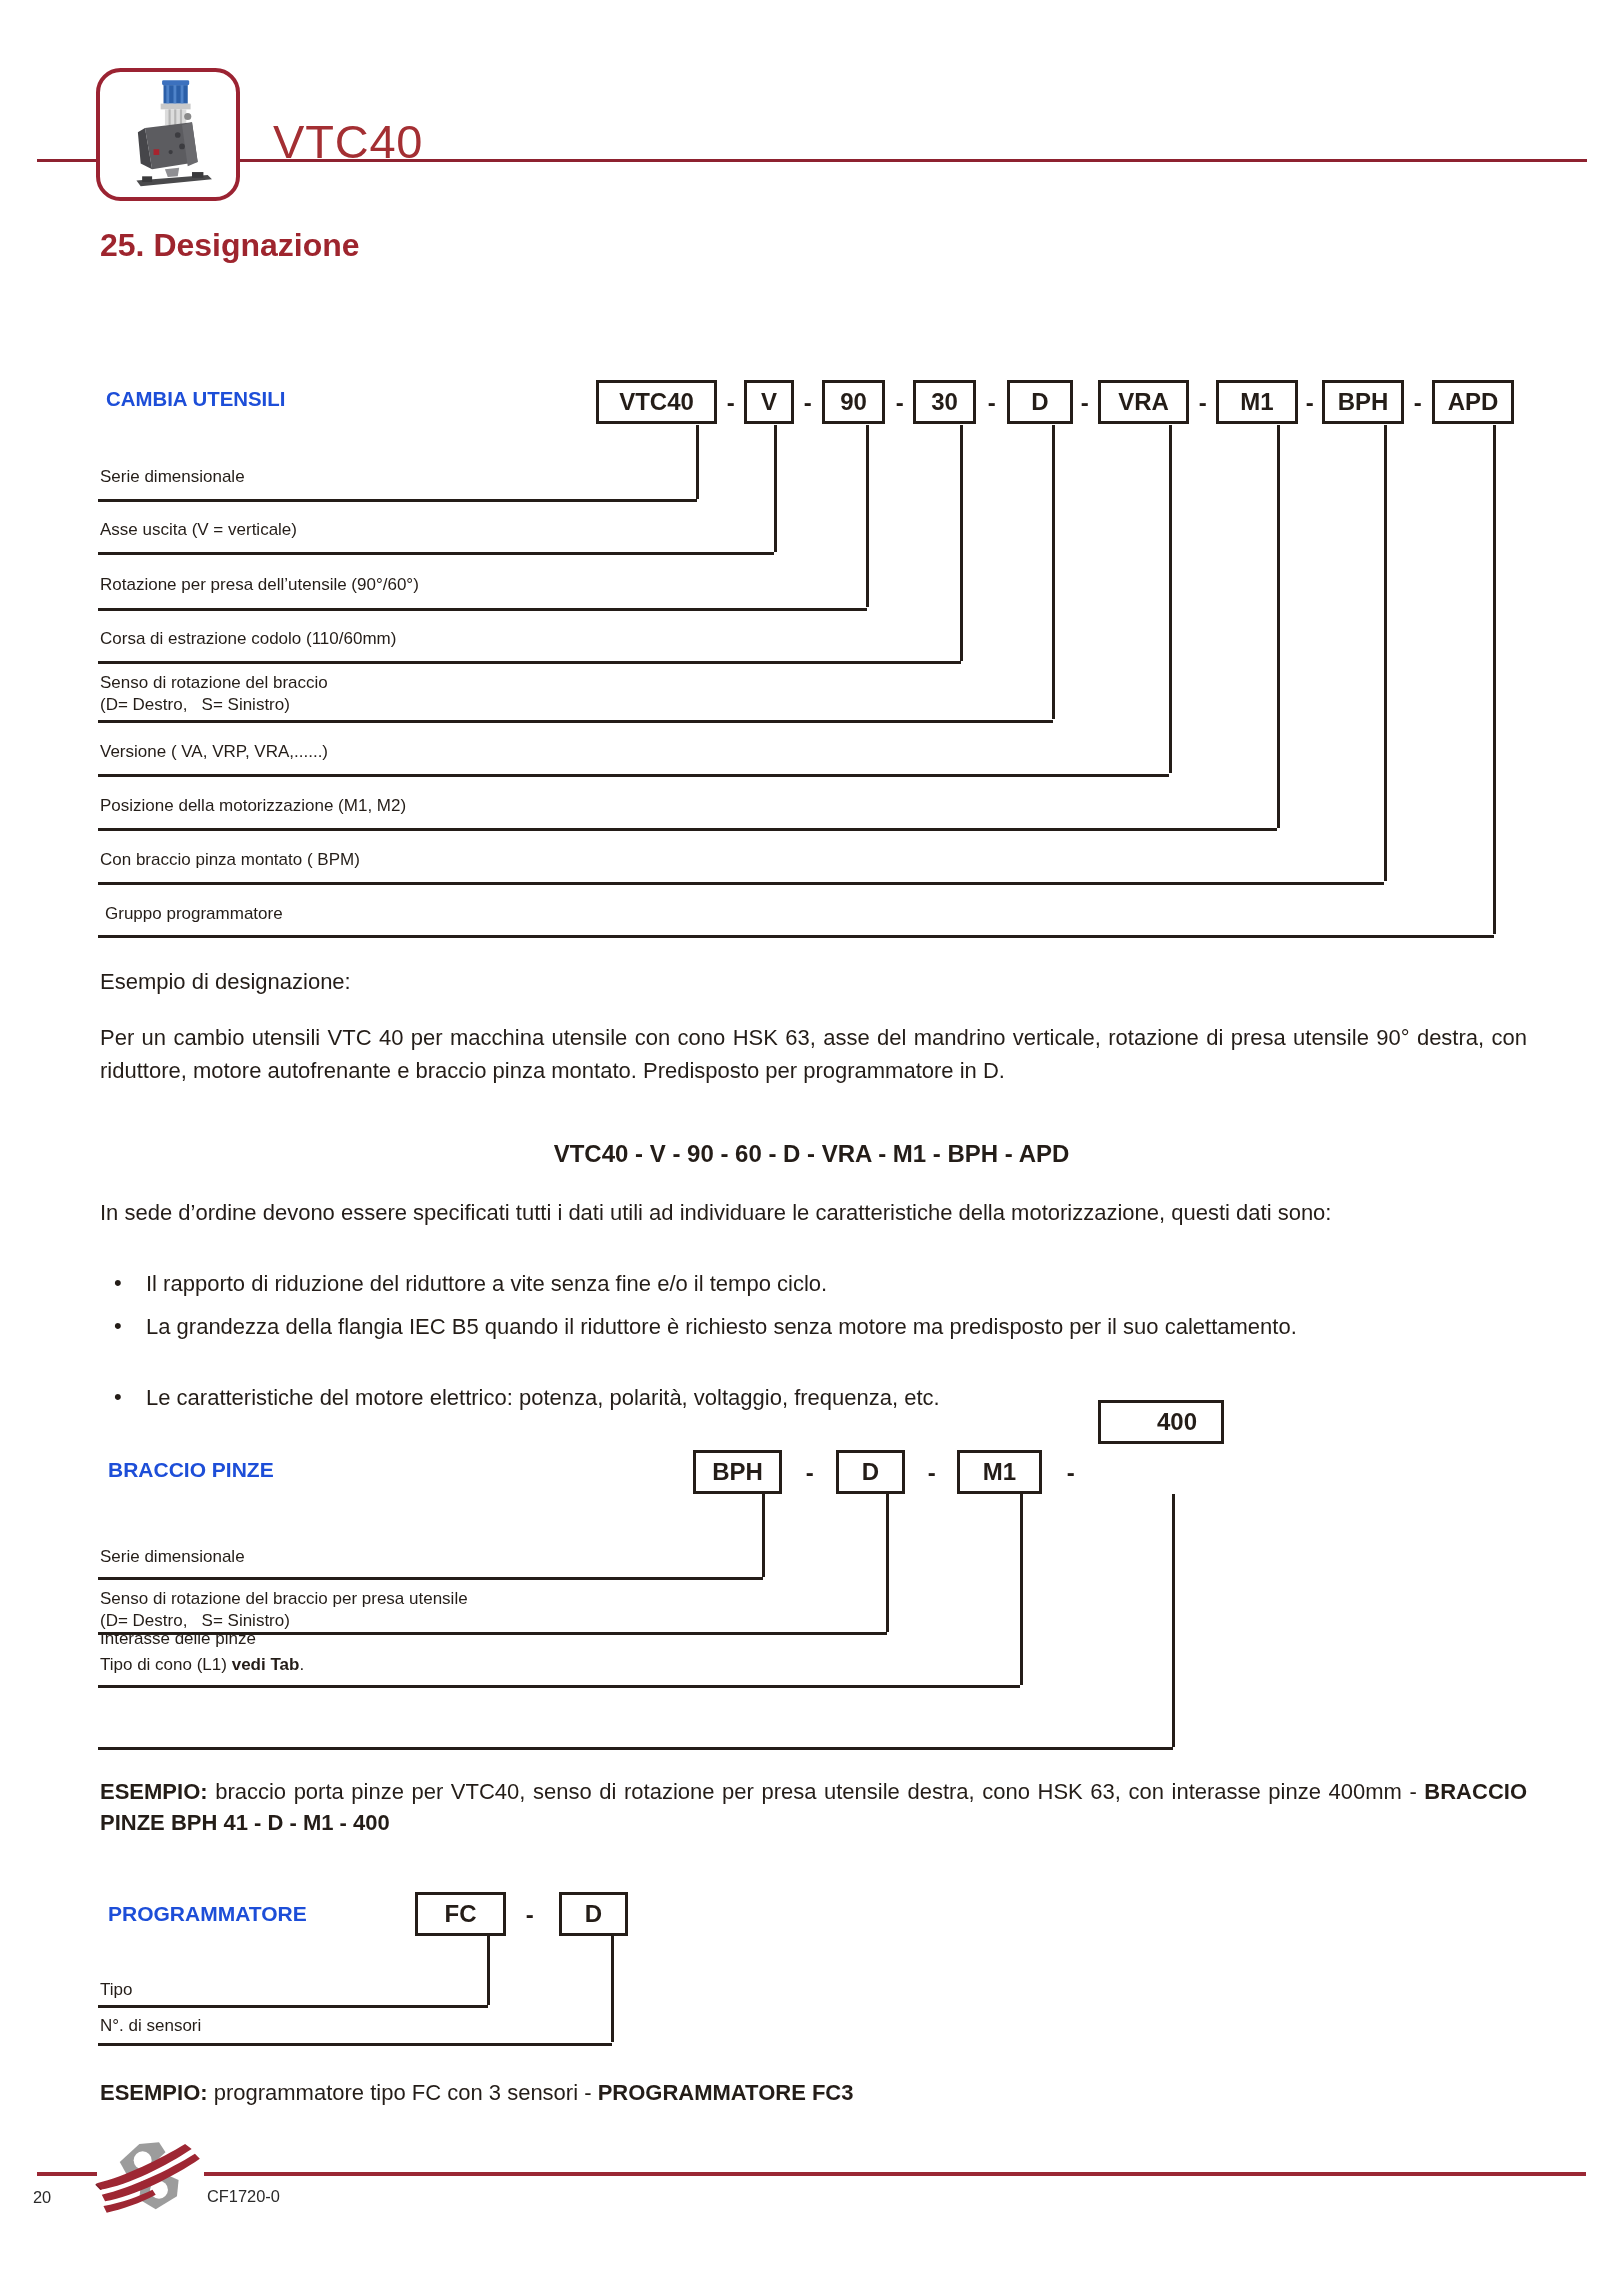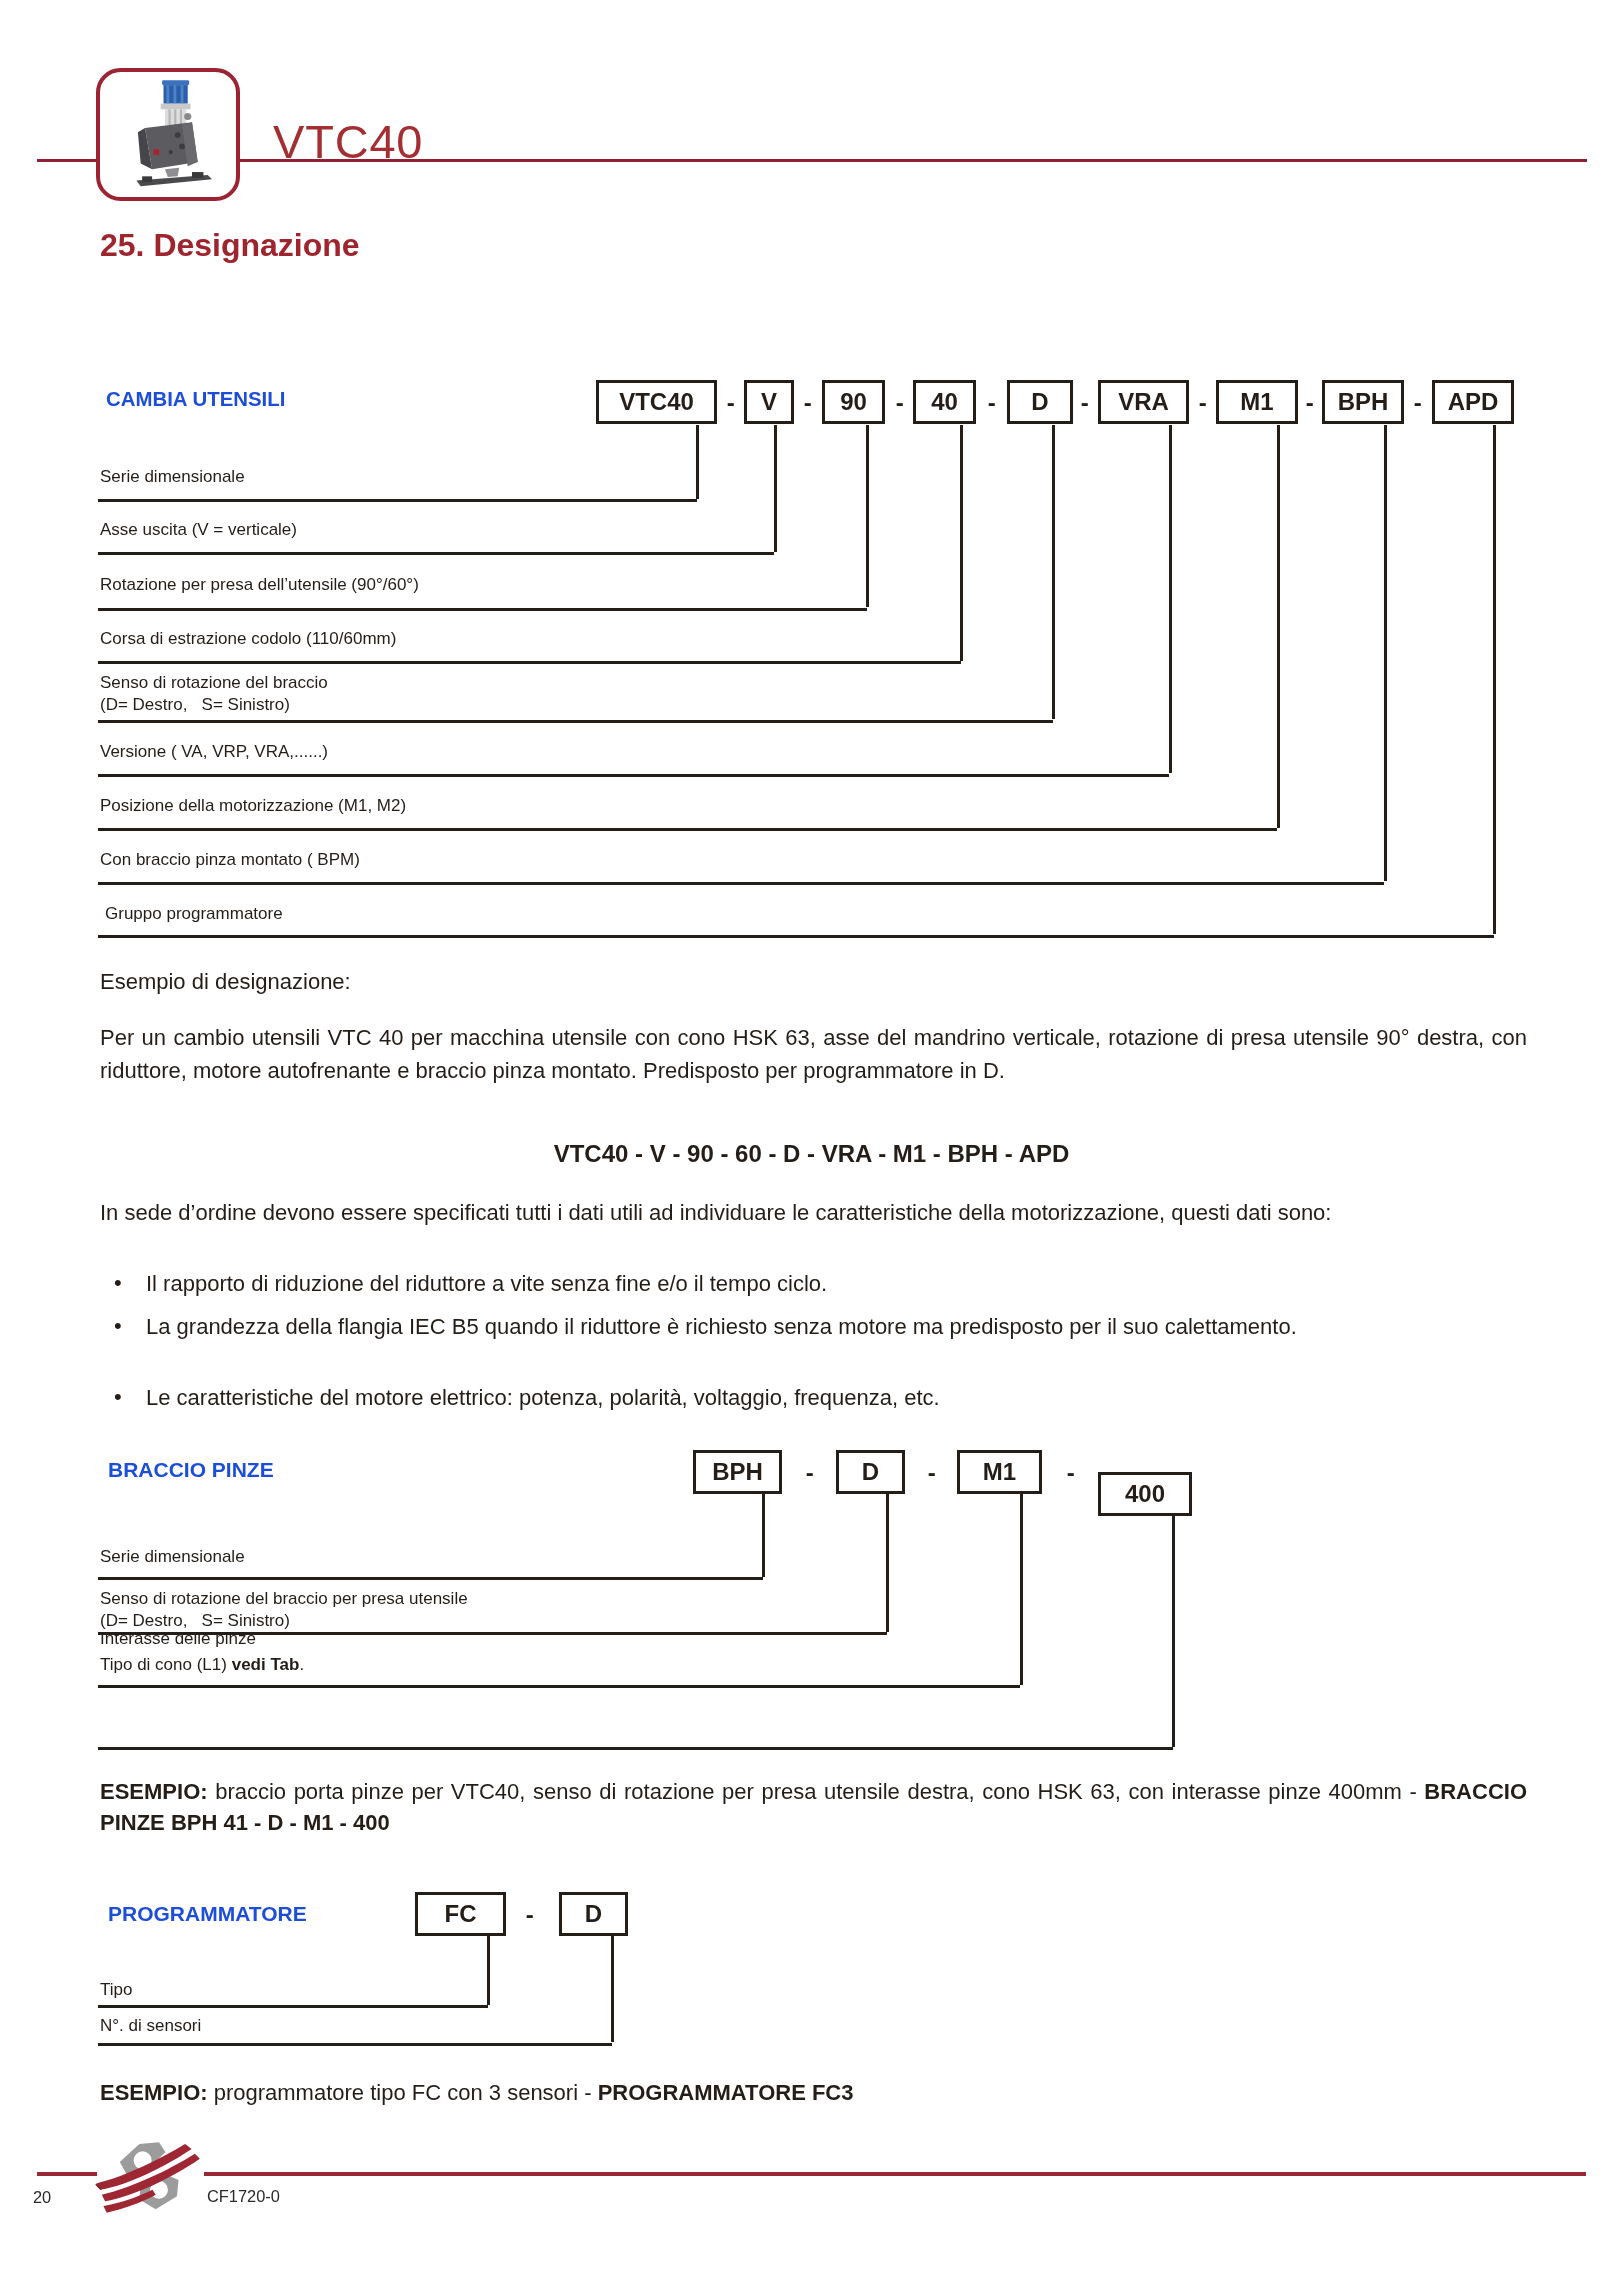--- a/index.html
+++ b/index.html
@@ -74,21 +74,21 @@
   <div class="page-title">VTC40</div>
 
   <div class="section-title">25. Designazione</div>
 
 
   <div class="dhead" style="left:106px;top:388px;font-size:20.4px;">CAMBIA UTENSILI</div>
 
   <div class="dbox" style="left:596px;top:380px;width:115px;">VTC40</div>
   <div class="dbox" style="left:744px;top:380px;width:44px;">V</div>
   <div class="dbox" style="left:822px;top:380px;width:57px;">90</div>
-  <div class="dbox" style="left:913px;top:380px;width:57px;">40</div>
+  <div class="dbox" style="left:913px;top:380px;width:57px;">30</div>
   <div class="dbox" style="left:1007px;top:380px;width:60px;">D</div>
   <div class="dbox" style="left:1098px;top:380px;width:85px;">VRA</div>
   <div class="dbox" style="left:1216px;top:380px;width:76px;">M1</div>
   <div class="dbox" style="left:1322px;top:380px;width:76px;">BPH</div>
   <div class="dbox" style="left:1432px;top:380px;width:76px;">APD</div>
 
   <div class="dsep" style="left:721px;top:380px;">-</div>
   <div class="dsep" style="left:798px;top:380px;">-</div>
   <div class="dsep" style="left:890px;top:380px;">-</div>
   <div class="dsep" style="left:982px;top:380px;">-</div>
@@ -144,21 +144,21 @@
   <div class="dot" style="top:1309px;">•</div>
   <div class="btxt" style="top:1311px;">La grandezza della flangia IEC B5 quando il riduttore è richiesto senza motore ma predisposto per il suo calettamento.</div>
   <div class="dot" style="top:1380px;">•</div>
   <div class="btxt" style="top:1382px;">Le caratteristiche del motore elettrico: potenza, polarità, voltaggio, frequenza, etc.</div>
 
   <div class="dhead" style="left:108px;top:1458px;font-size:21px;">BRACCIO PINZE</div>
 
   <div class="dbox" style="left:693px;top:1450px;width:83px;">BPH</div>
   <div class="dbox" style="left:836px;top:1450px;width:63px;">D</div>
   <div class="dbox" style="left:957px;top:1450px;width:79px;">M1</div>
-  <div class="dbox" style="left:1098px;top:1472px;width:88px;">400</div>
+  <div class="dbox" style="left:1098px;top:1400px;width:88px;padding-left:32px;">400</div>
 
   <div class="dsep" style="left:800px;top:1450px;">-</div>
   <div class="dsep" style="left:922px;top:1450px;">-</div>
   <div class="dsep" style="left:1061px;top:1450px;">-</div>
 
   <div class="dl" style="left:762px;top:1494px;height:83px;"></div>
   <div class="dl" style="left:886px;top:1494px;height:138px;"></div>
   <div class="dl" style="left:1020px;top:1494px;height:191px;"></div>
   <div class="dl" style="left:1172px;top:1494px;height:253px;"></div>
 

